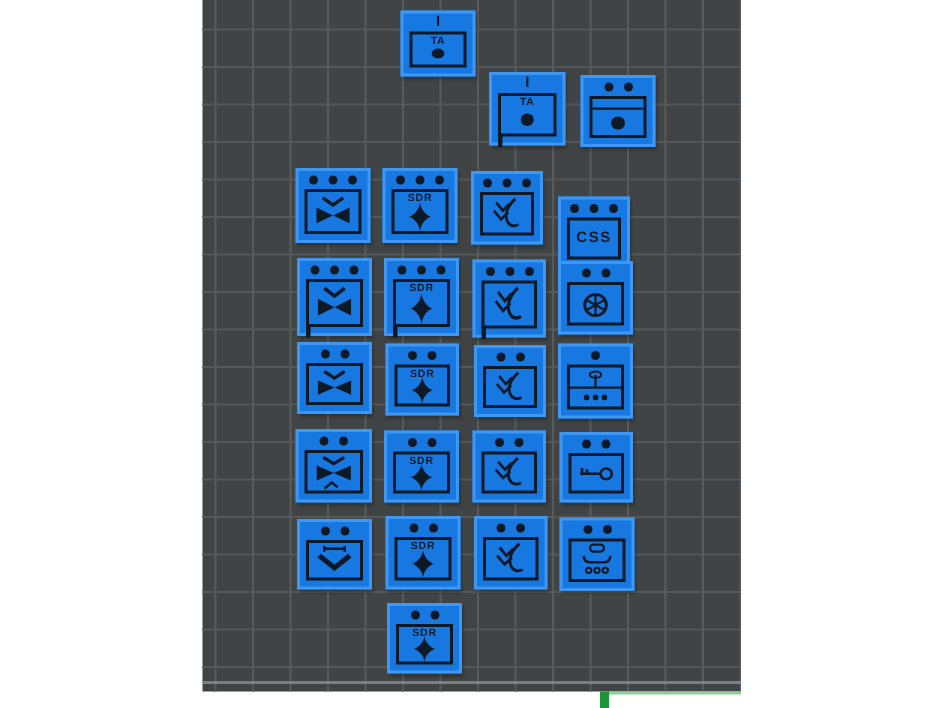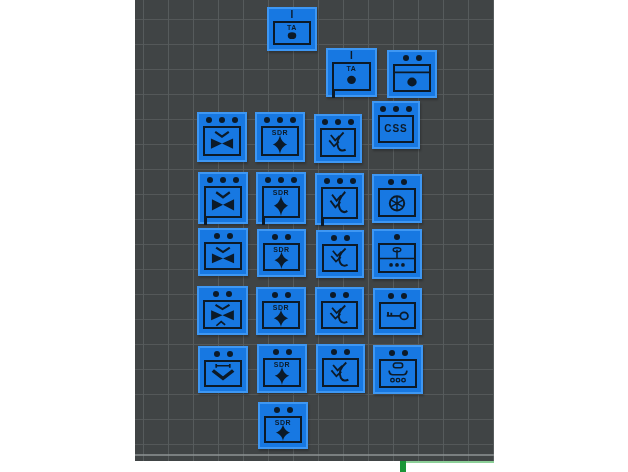--- a/index.html
+++ b/index.html
@@ -108,21 +108,21 @@
             <span class="dot"></span>
           </div>
           <div class="inner-box" style="border-color: rgb(12, 26, 40);">
             <svg viewBox="0 0 40 30" preserveAspectRatio="none">
               <path d="M27 3 C20 9 17.5 16 20.5 21.5 C22.5 25 26.5 25.5 29.5 23.5" fill="none" stroke="#0c1a28" stroke-width="2.4"></path>
                   <polyline points="11,6 16.5,12.5 22,7" fill="none" stroke="#0c1a28" stroke-width="2.2"></polyline>
                   <polyline points="9,12.5 15,19.5 21,14" fill="none" stroke="#0c1a28" stroke-width="2.2"></polyline>
             </svg>
           </div>
         </div>
-        <div class="tile" style="left: 237px; top: 101px; width: 48px; height: 48px; background: rgb(23, 120, 226); border-color: rgb(62, 151, 243);">
+        <div class="tile" style="left: 237px; top: 131px; width: 48px; height: 48px; background: rgb(23, 120, 226); border-color: rgb(62, 151, 243);">
           <div class="echelon">
             <span class="dot"></span>
             <span class="dot"></span>
             <span class="dot"></span>
           </div>
           <div class="inner-box" style="border-color: rgb(12, 26, 40);">
             <div class="frame-label big">CSS</div>
           </div>
         </div>
         <div class="tile" style="left: 63px; top: 172px; width: 50px; height: 52px; background: rgb(23, 120, 226); border-color: rgb(62, 151, 243);">

